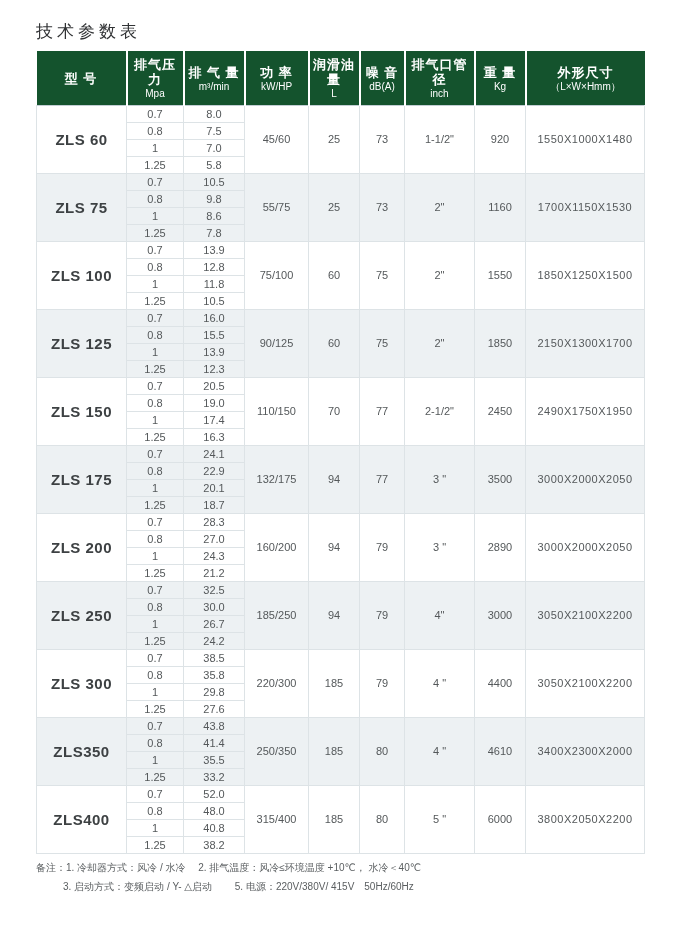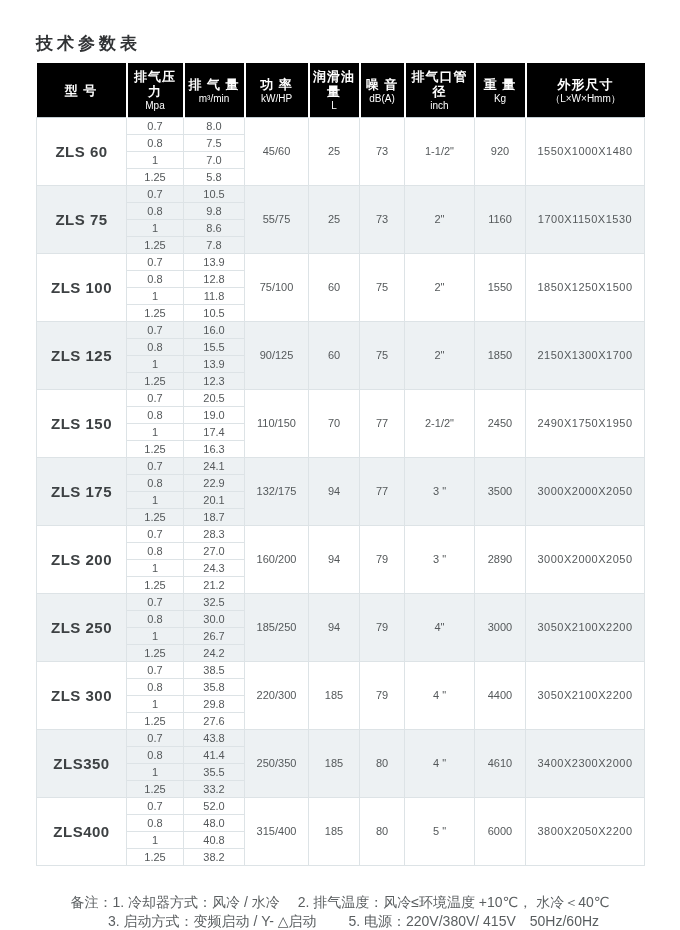--- a/index.html
+++ b/index.html
@@ -3,52 +3,52 @@
 <meta charset="utf-8">
 <style>
   html,body{margin:0;padding:0;}
   body{
     width:680px;height:930px;background:#ffffff;
     font-family:"Liberation Sans","DejaVu Sans",sans-serif;
     color:#54585a;position:relative;overflow:hidden;
   }
   .page{padding:20px 36px 0 36px;}
   .title{
-    margin:12px 0 8px 0;font-size:17px;font-weight:bold;color:#303234;
+    margin:0 0 8px 0;font-size:17px;font-weight:normal;color:#303234;
     letter-spacing:4px;
   }
   table.spec{
     border-collapse:collapse;table-layout:fixed;width:608px;
   }
   table.spec col.c-model{width:90px;}
   table.spec col.c-pressure{width:57px;}
   table.spec col.c-disp{width:61px;}
   table.spec col.c-power{width:64px;}
   table.spec col.c-oil{width:51px;}
   table.spec col.c-noise{width:45px;}
   table.spec col.c-pipe{width:70px;}
   table.spec col.c-weight{width:51px;}
   table.spec col.c-dims{width:119px;}
   thead th{
-    background:#000000;color:#ffffff;text-align:center;vertical-align:middle;
+    background:#14532d;color:#ffffff;text-align:center;vertical-align:middle;
     padding:6px 1px 5px 1px;border-left:2px solid #ffffff;
   }
   thead th:first-child{border-left:none;}
   .h-main{font-size:13px;font-weight:bold;letter-spacing:1px;line-height:15px;}
   .h-sub{font-size:10px;font-weight:normal;line-height:12px;margin-top:1px;letter-spacing:0;}
   tbody td{
     border:1px solid #dde3e6;text-align:center;vertical-align:middle;
     font-size:11px;color:#54585a;height:16px;padding:0 2px;line-height:13px;
     background:#ffffff;
   }
   tbody tr.shade td{background:#edf1f3;}
   tbody tr.g-start td{border-top:1px solid #c3ced4;}
   tbody td.model{font-size:15px;color:#3d4143;letter-spacing:0.5px;font-weight:bold;}
   tbody td.dims{letter-spacing:0.5px;}
-  .notes{margin-top:27px;font-size:14px;color:#5a5e60;line-height:19px;text-align:center;}
+  .notes{margin-top:4px;font-size:10px;color:#5a5e60;line-height:19px;}
   .note-indent{padding-left:27px;}
   .note-gap{margin-top:2px;}
 </style>
 </head>
 <body>
 
 <div class="page">
 
   <h1 class="title">技术参数表</h1>
 

